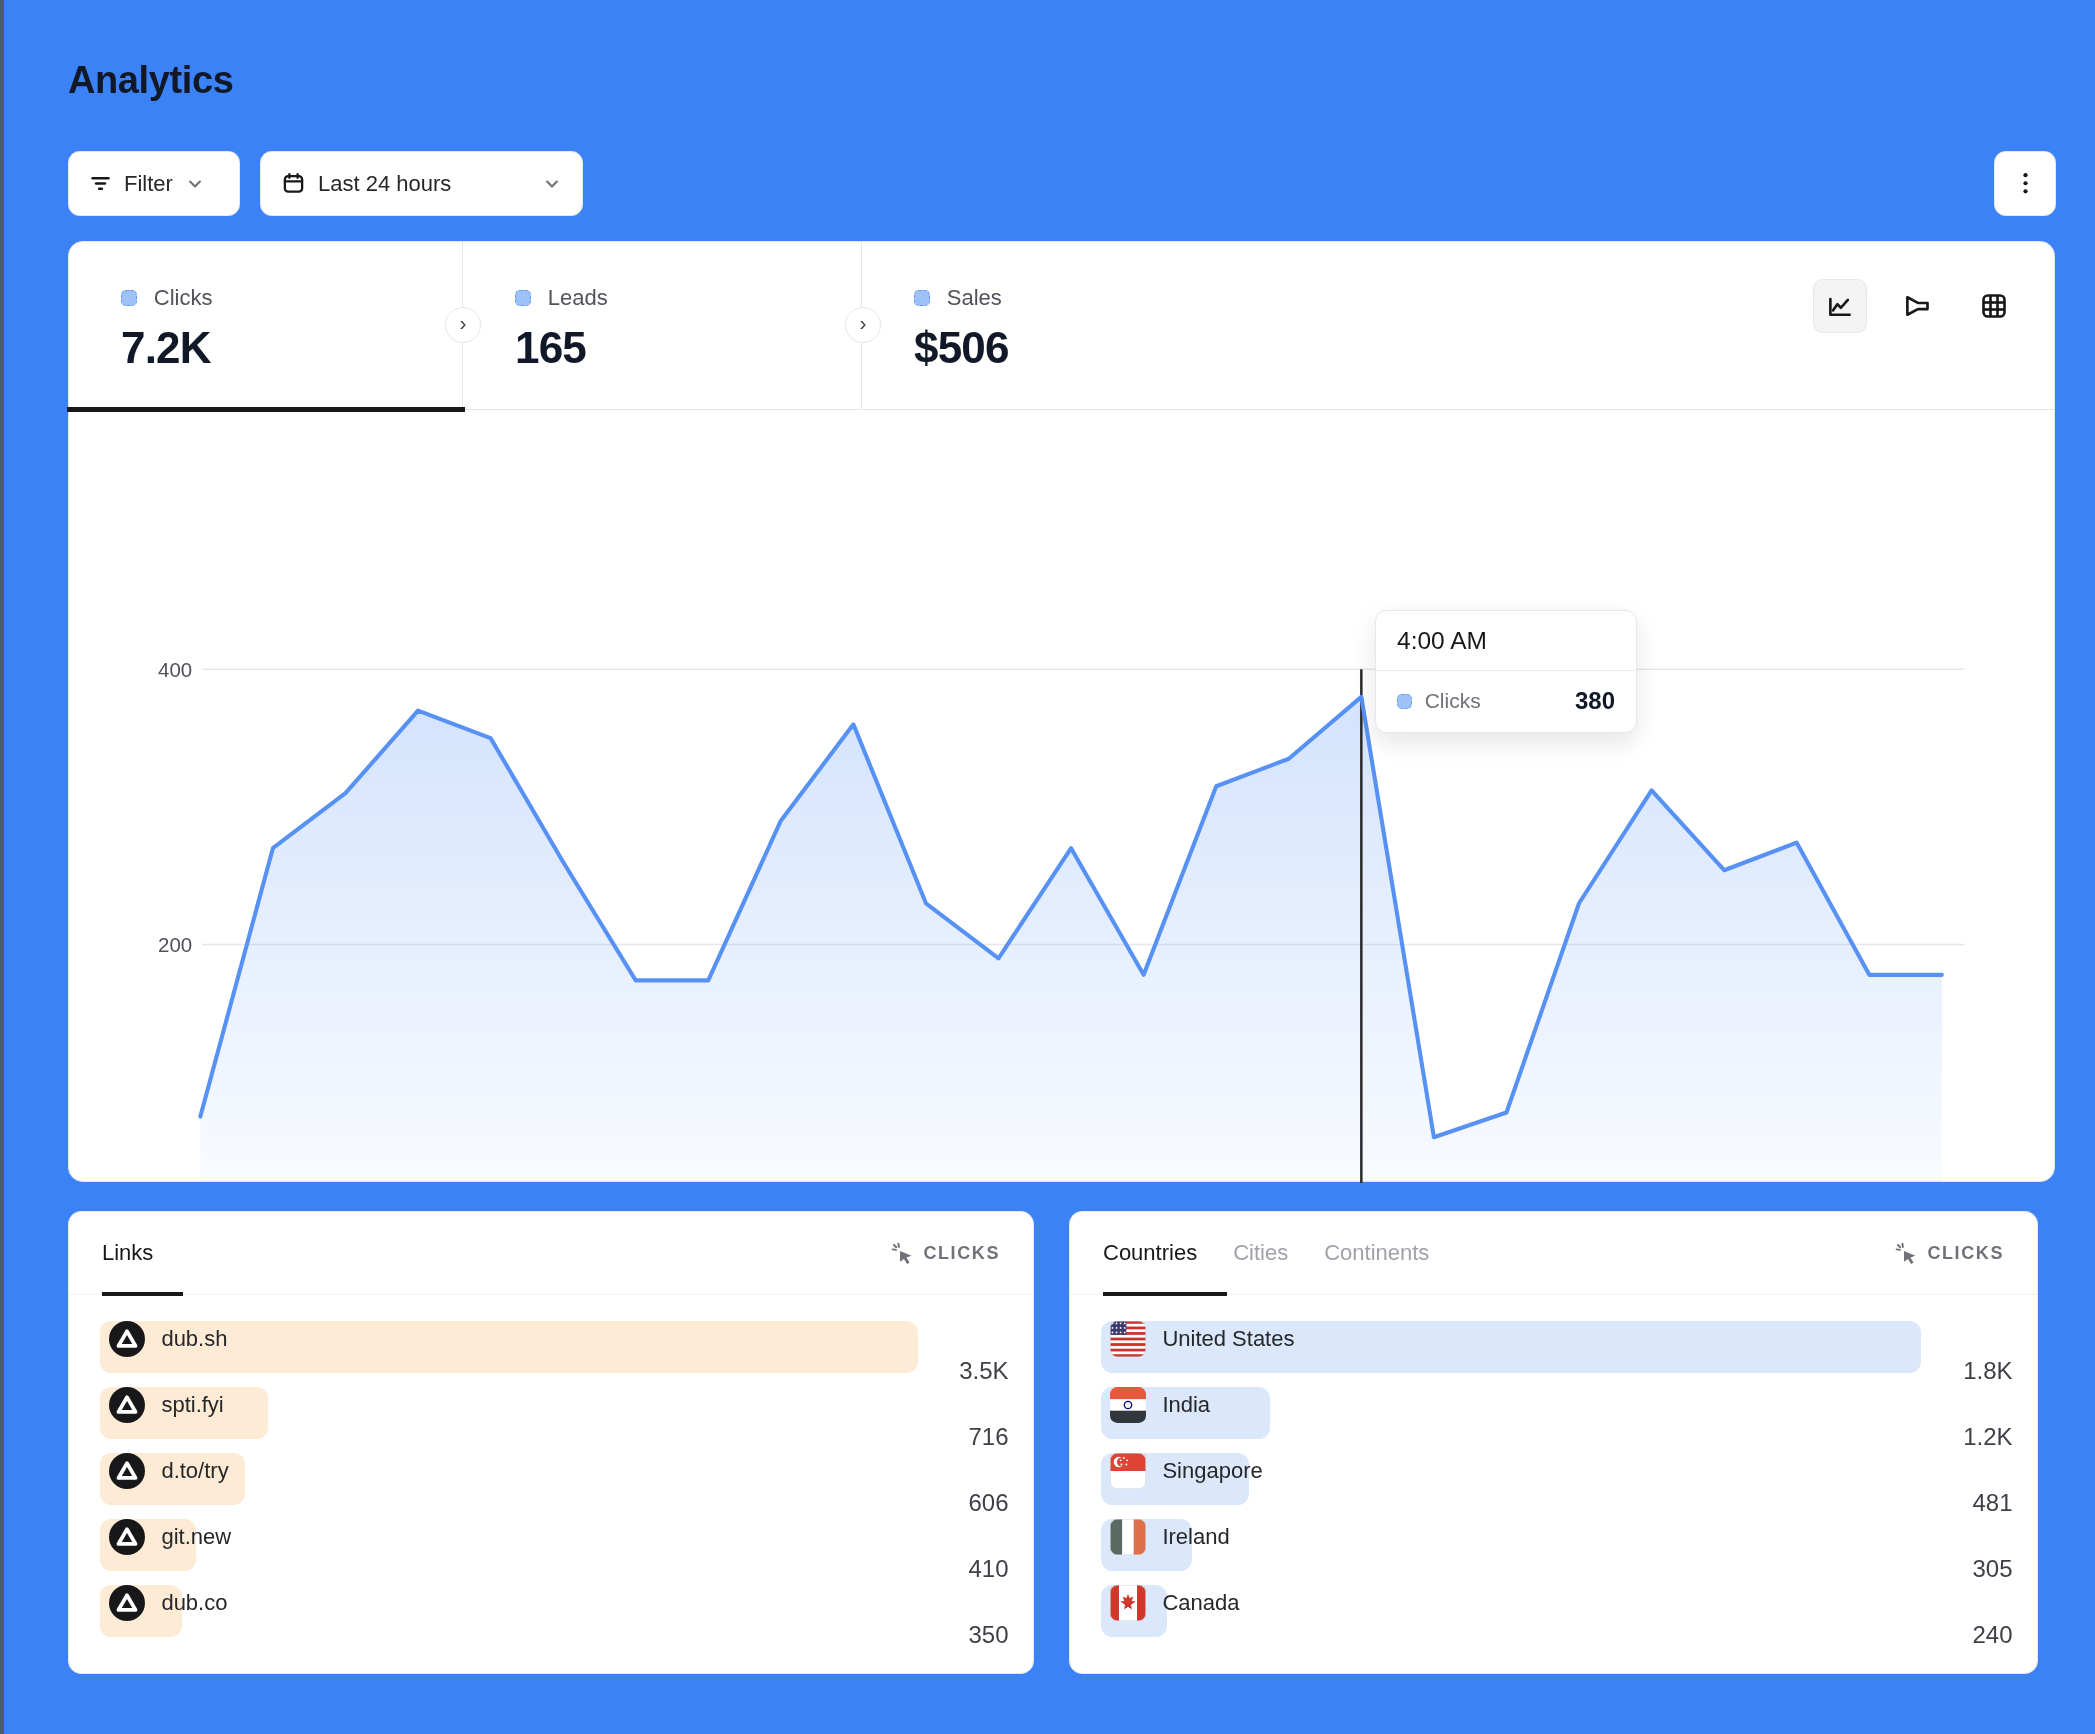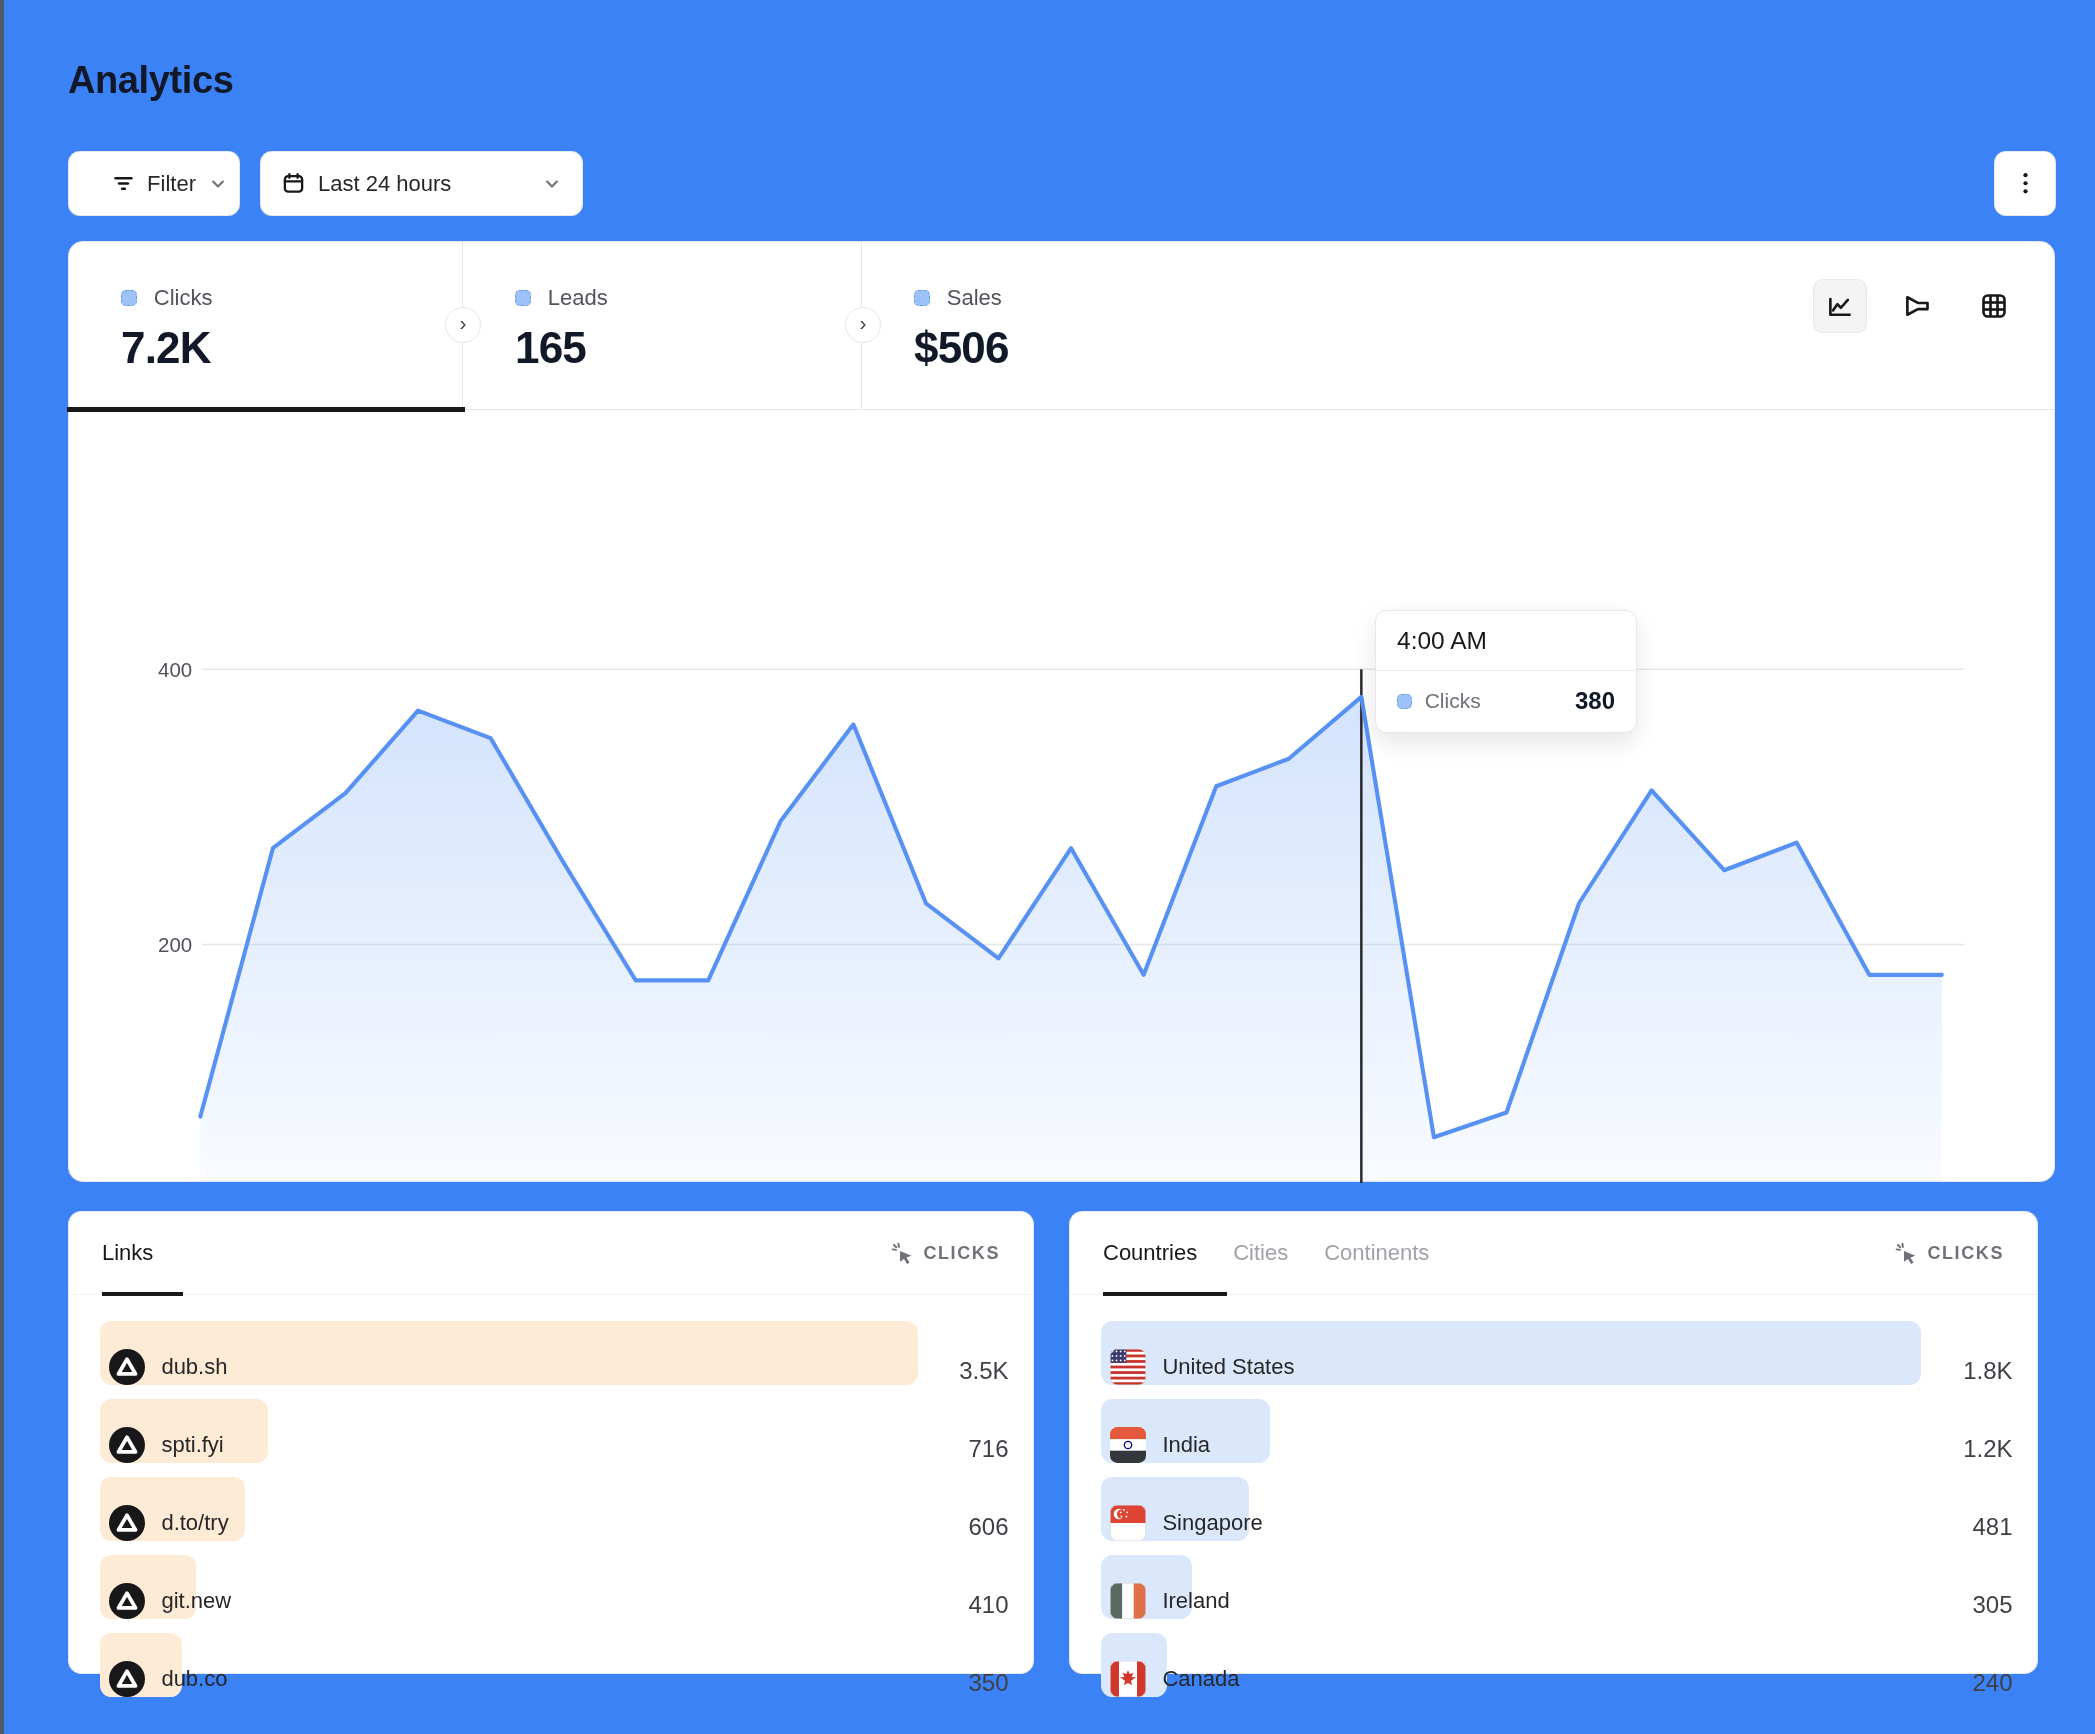--- a/index.html
+++ b/index.html
@@ -6,21 +6,21 @@
   html,body { background:#ffffff; }
   body { font-family:"Liberation Sans", sans-serif; color:#18181b; }
   #screen { position:relative; width:2096px; height:1735px; background:#3b82f6; overflow:hidden; }
   #left-strip { position:absolute; left:0; top:0; width:4.1px; height:100%; background:#4b5d66; }
 
   
   #page-title { position:absolute; left:68px; top:59px; font-size:38px; font-weight:700; color:#111827; letter-spacing:-0.4px; }
 
   .btn { position:absolute; height:65px; background:#fff; border:1.6px solid #e5e7eb; border-radius:11.5px;
          display:flex; align-items:center; gap:13px; font-size:22px; color:#27272a; cursor:pointer; }
-  #filter-btn { left:68px; top:151px; width:172px; padding:0 12px; justify-content:flex-end; }
+  #filter-btn { left:68px; top:151px; width:172px; padding:0 21px; justify-content:flex-start; }
   #date-btn { left:260px; top:151px; width:323px; padding:0 21px; }
   #date-btn .spacer { flex:1; }
   #kebab-btn { left:1994px; top:151px; width:62px; justify-content:center; }
 
   .icon { display:inline-flex; align-items:center; justify-content:center; flex:none; }
 
   
   #main-card { position:absolute; left:68px; top:241px; width:1987px; height:941px;
                border:1.6px solid #e5e7eb; border-radius:14.7px; background:#fff; }
 
@@ -65,21 +65,21 @@
   .panel-header { position:relative; height:83px; display:flex; align-items:center; padding:0 33px;
                   border-bottom:1.6px solid #f1f2f4; }
   .panel-tabs { display:flex; gap:36px; height:100%; }
   .panel-tab { position:relative; display:flex; align-items:center; font-size:22px; color:#a1a1aa; cursor:pointer; }
   .panel-tab.active { color:#18181b; font-weight:500; }
   .panel-tab.active::after { content:""; position:absolute; left:0; bottom:-1.6px; height:4.1px; width:calc(100% + 29.5px); background:#18181b; }
   .metric-chip { margin-left:auto; display:flex; align-items:center; gap:9.8px; color:#71717a;
                  font-size:18px; font-weight:600; letter-spacing:1.6px; }
 
   .panel-list { padding:26px 24.5px 0 31px; display:flex; flex-direction:column; gap:14px; }
-  .bar-row { position:relative; height:64px; display:flex; align-items:flex-end; cursor:pointer; }
+  .bar-row { position:relative; height:52px; display:flex; align-items:flex-start; cursor:pointer;flex-direction:column; }
   .bar-fill { position:absolute; left:0; top:0; height:100%; border-radius:11.5px; }
   .bar-content { position:relative; display:flex; align-items:center; gap:16.4px; padding-left:9px; z-index:1; }
   .bar-label { font-size:22px; color:#27272a; }
   .bar-value { margin-left:auto; font-size:24px; color:#3f3f46; z-index:1; }
   .favicon, .flag { width:36px; height:36px; flex:none; }
 </style>
 </head>
 <body>
 
 <div id="screen">

